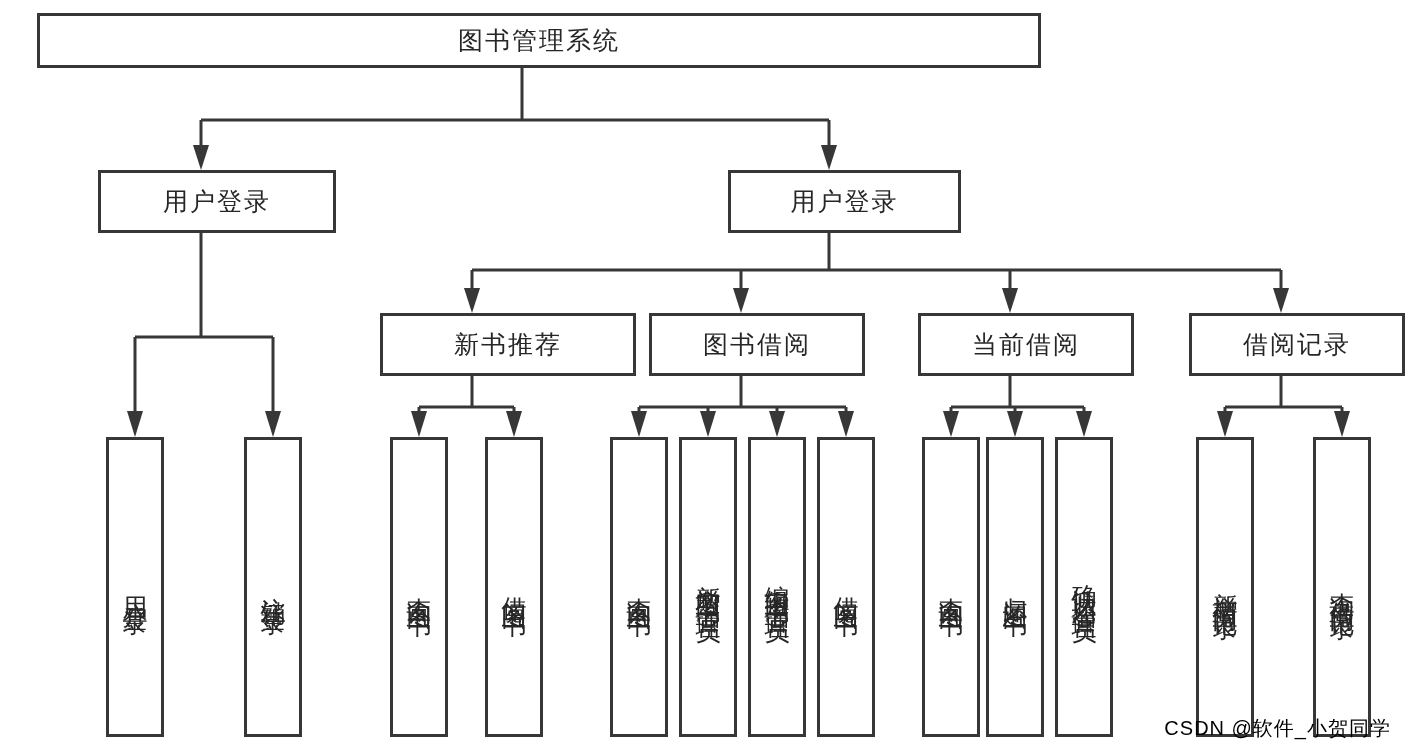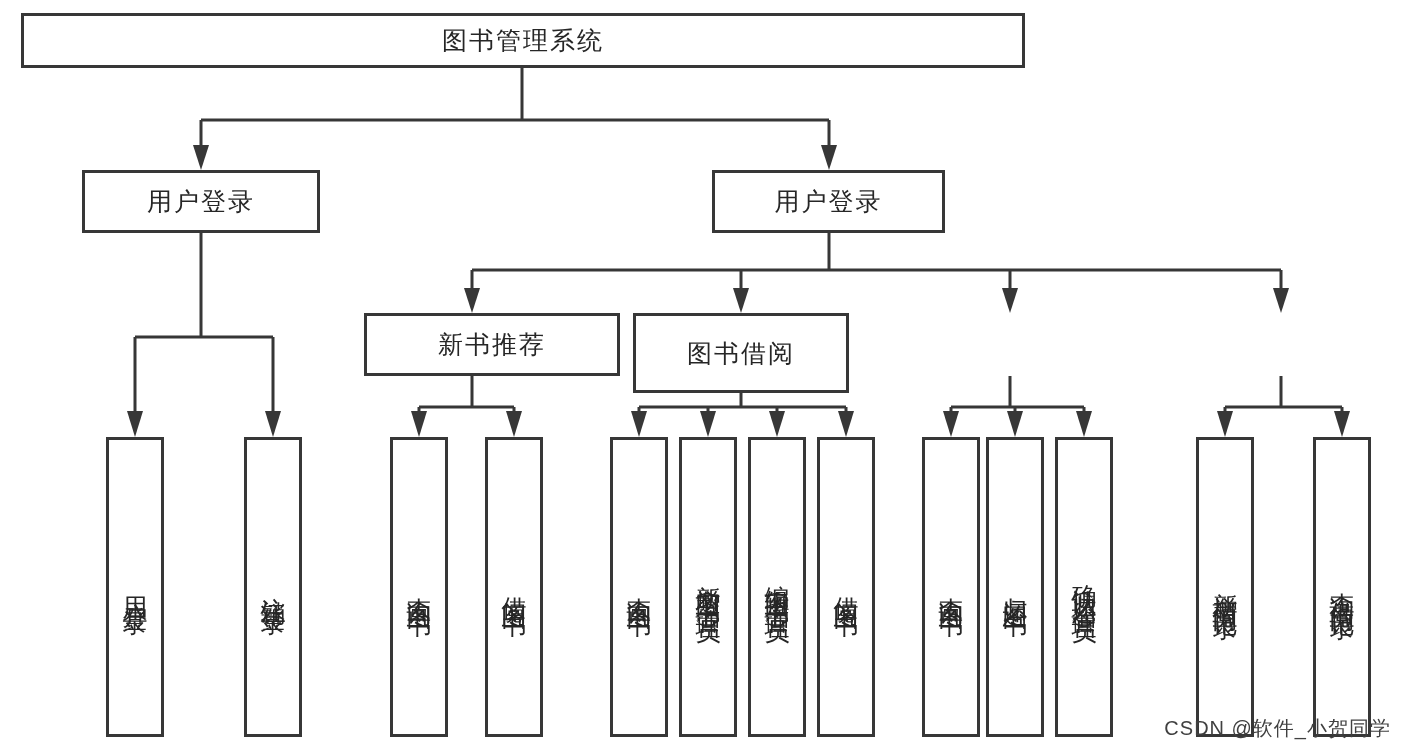--- a/index.html
+++ b/index.html
@@ -8,29 +8,29 @@
     font-family:"Liberation Sans","DejaVu Sans",sans-serif;overflow:hidden;
   }
   svg.wires{position:absolute;left:0;top:0;z-index:1;}
   svg.wires path{stroke:#373737;stroke-width:3;fill:none;}
   svg.wires polygon{fill:#373737;stroke:none;}
   .node{
     position:absolute;box-sizing:border-box;z-index:2;
     border:3px solid #373737;background:#ffffff;color:#262626;
     display:flex;align-items:center;justify-content:center;
   }
-  .hnode{font-size:25px;letter-spacing:2px;}
+  .hnode{font-size:25px;letter-spacing:2px;margin-left:16px;}
   .vnode{font-size:25px;}
   .vnode span{
     writing-mode:vertical-rl;text-orientation:mixed;
     letter-spacing:5px;line-height:1;white-space:nowrap;
   }
   .watermark{
     position:absolute;right:14px;bottom:5px;z-index:5;
-    font-size:20px;color:#404040;letter-spacing:1px;
+    font-size:20px;color:#000000;letter-spacing:1px;
   }
 </style>
 </head>
 <body>
 
 <div class="canvas">
 
   <svg class="wires" width="1405" height="747">
     <g>
       <path d="M522 68 V120 M201 120 H829 M201 120 V150 M829 120 V150"></path>
@@ -81,22 +81,28 @@
   <div class="node hnode" style="left:82px;top:170px;width:238px;height:63px">
     <span>用户登录</span>
   </div>
   <div class="node hnode" style="left:712px;top:170px;width:233px;height:63px">
     <span>用户登录</span>
   </div>
 
   <div class="node hnode" style="left:364px;top:313px;width:256px;height:63px">
     <span>新书推荐</span>
   </div>
-  <div class="node hnode" style="left:633px;top:313px;width:216px;height:80px">
+  <div class="node hnode" style="left:633px;top:313px;width:216px;height:63px">
     <span>图书借阅</span>
+  </div>
+  <div class="node hnode" style="left:902px;top:313px;width:216px;height:63px">
+    <span>当前借阅</span>
+  </div>
+  <div class="node hnode" style="left:1173px;top:313px;width:216px;height:63px">
+    <span>借阅记录</span>
   </div>
 
   <div class="node vnode" style="left:106px;top:437px;width:58px;height:300px">
     <span>用户登录</span>
   </div>
   <div class="node vnode" style="left:244px;top:437px;width:58px;height:300px">
     <span>注销登录</span>
   </div>
 
   <div class="node vnode" style="left:390px;top:437px;width:58px;height:300px">

